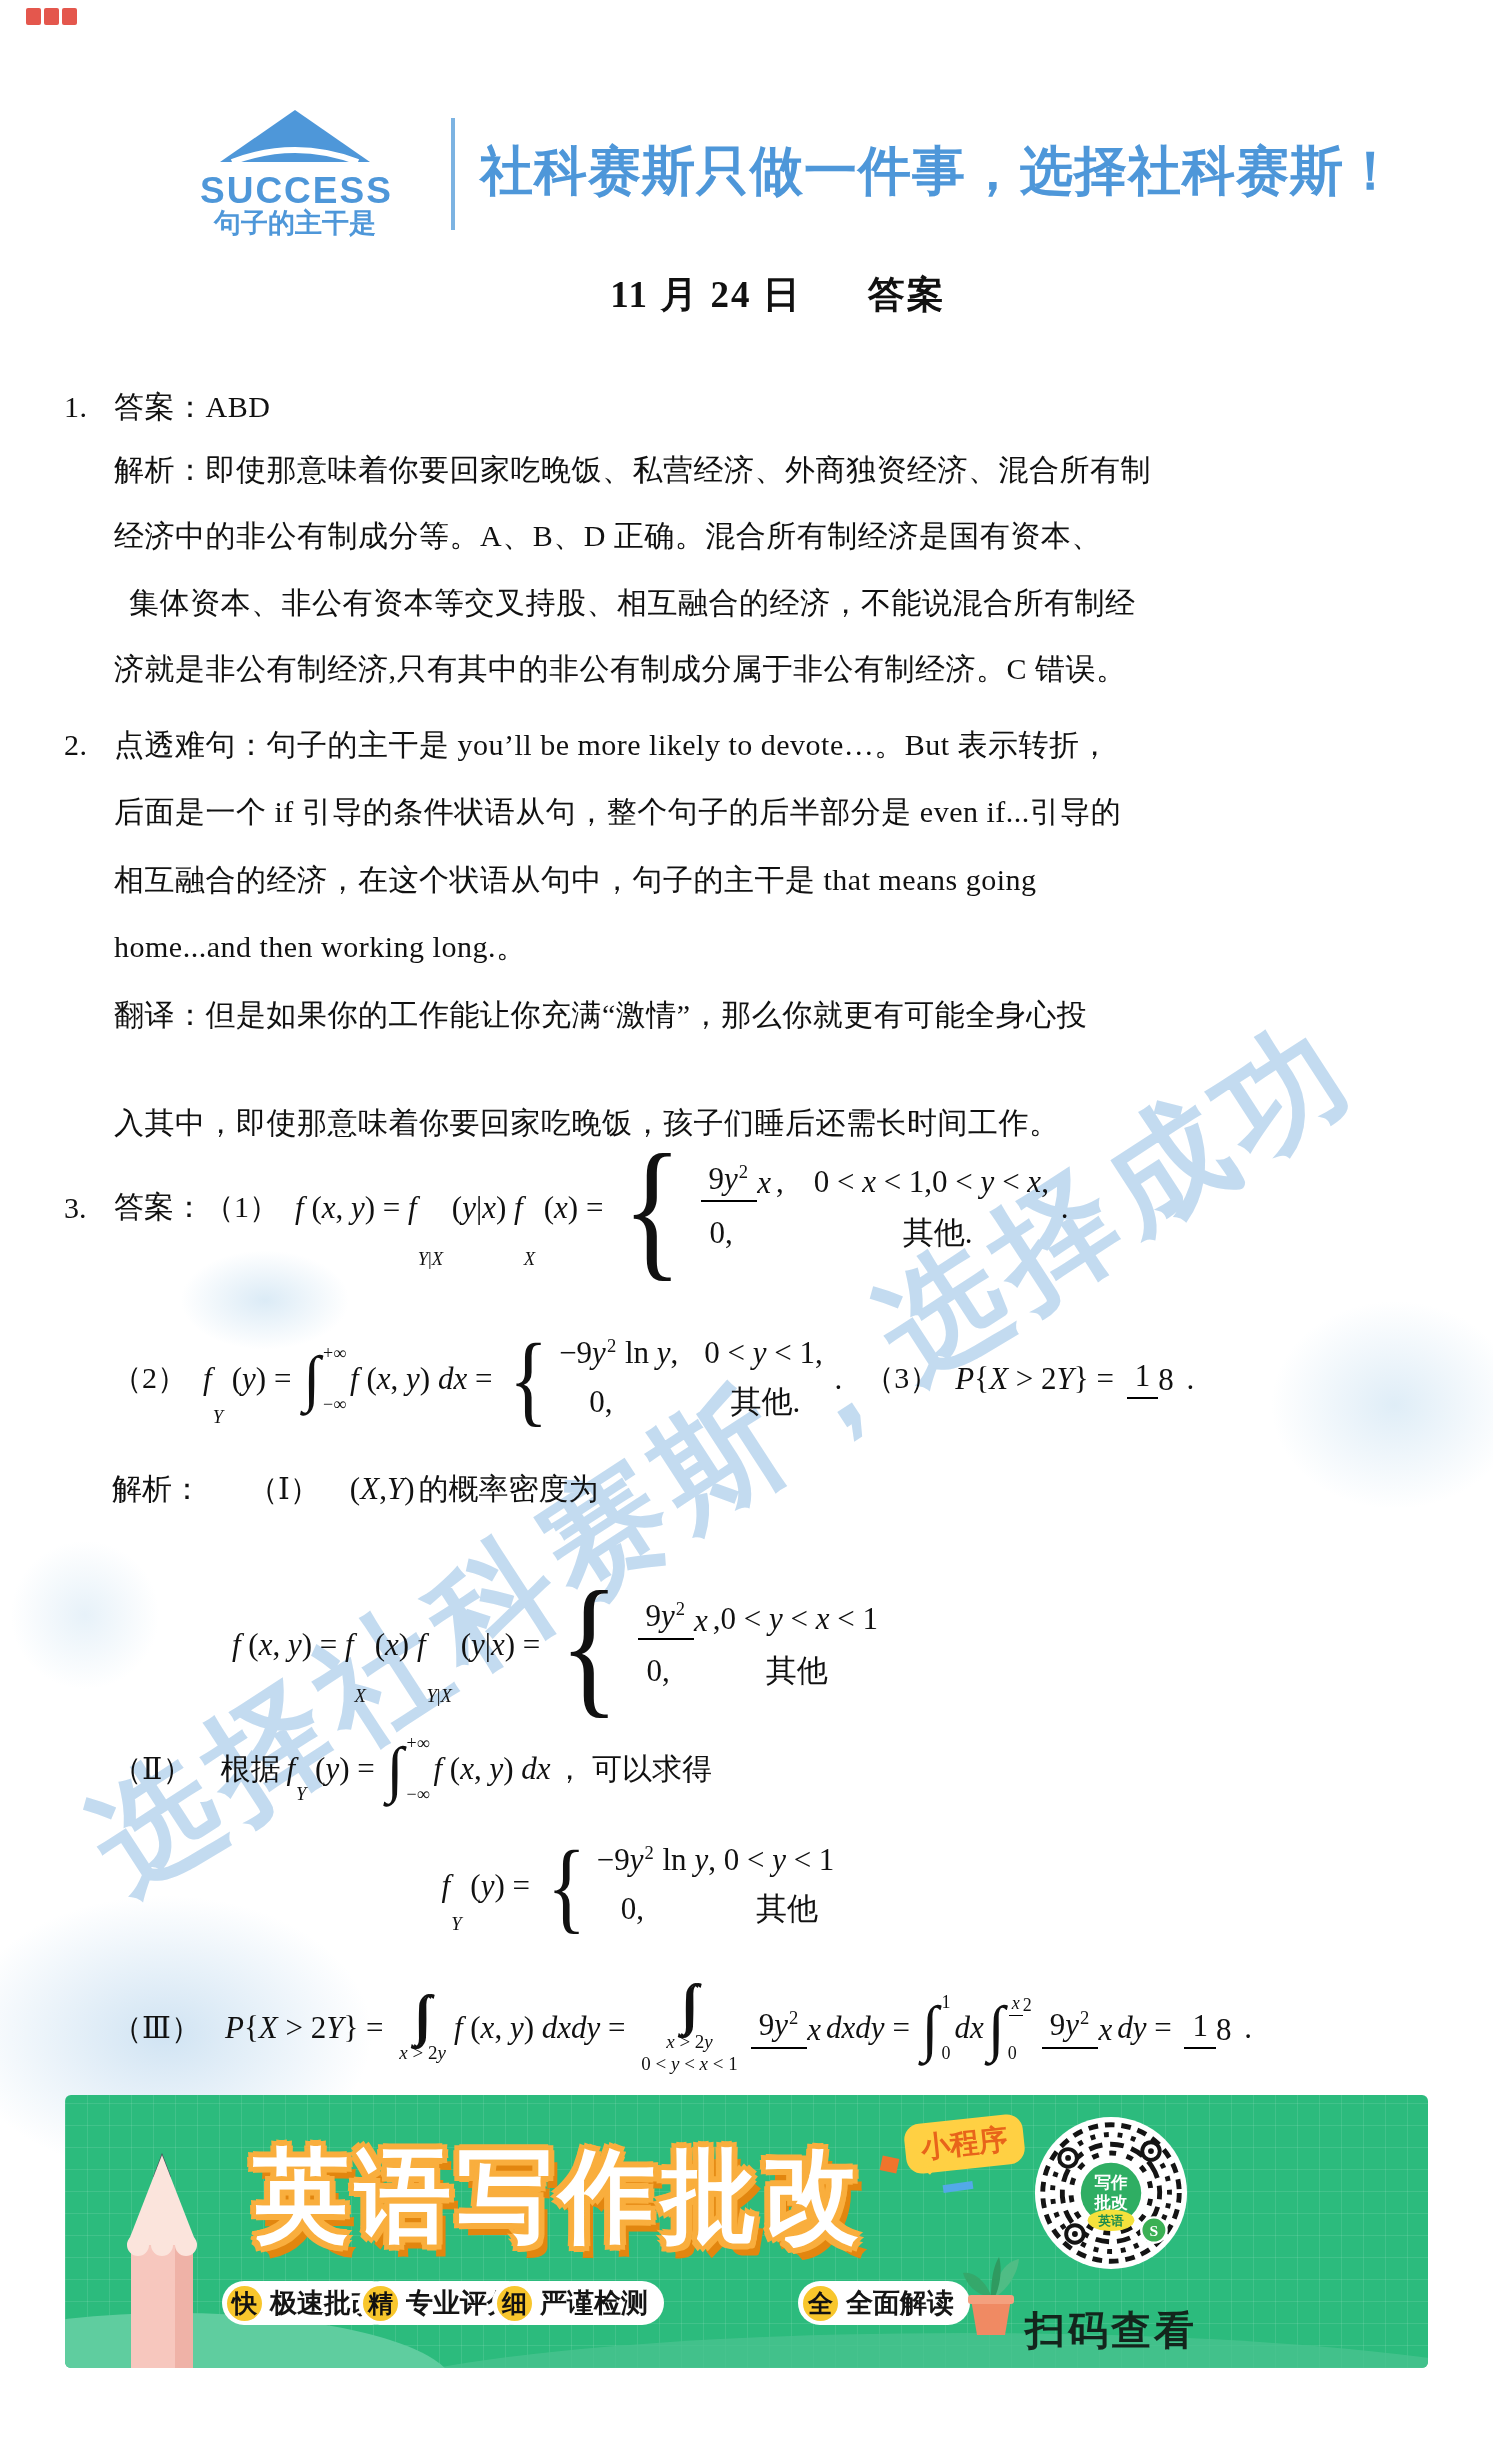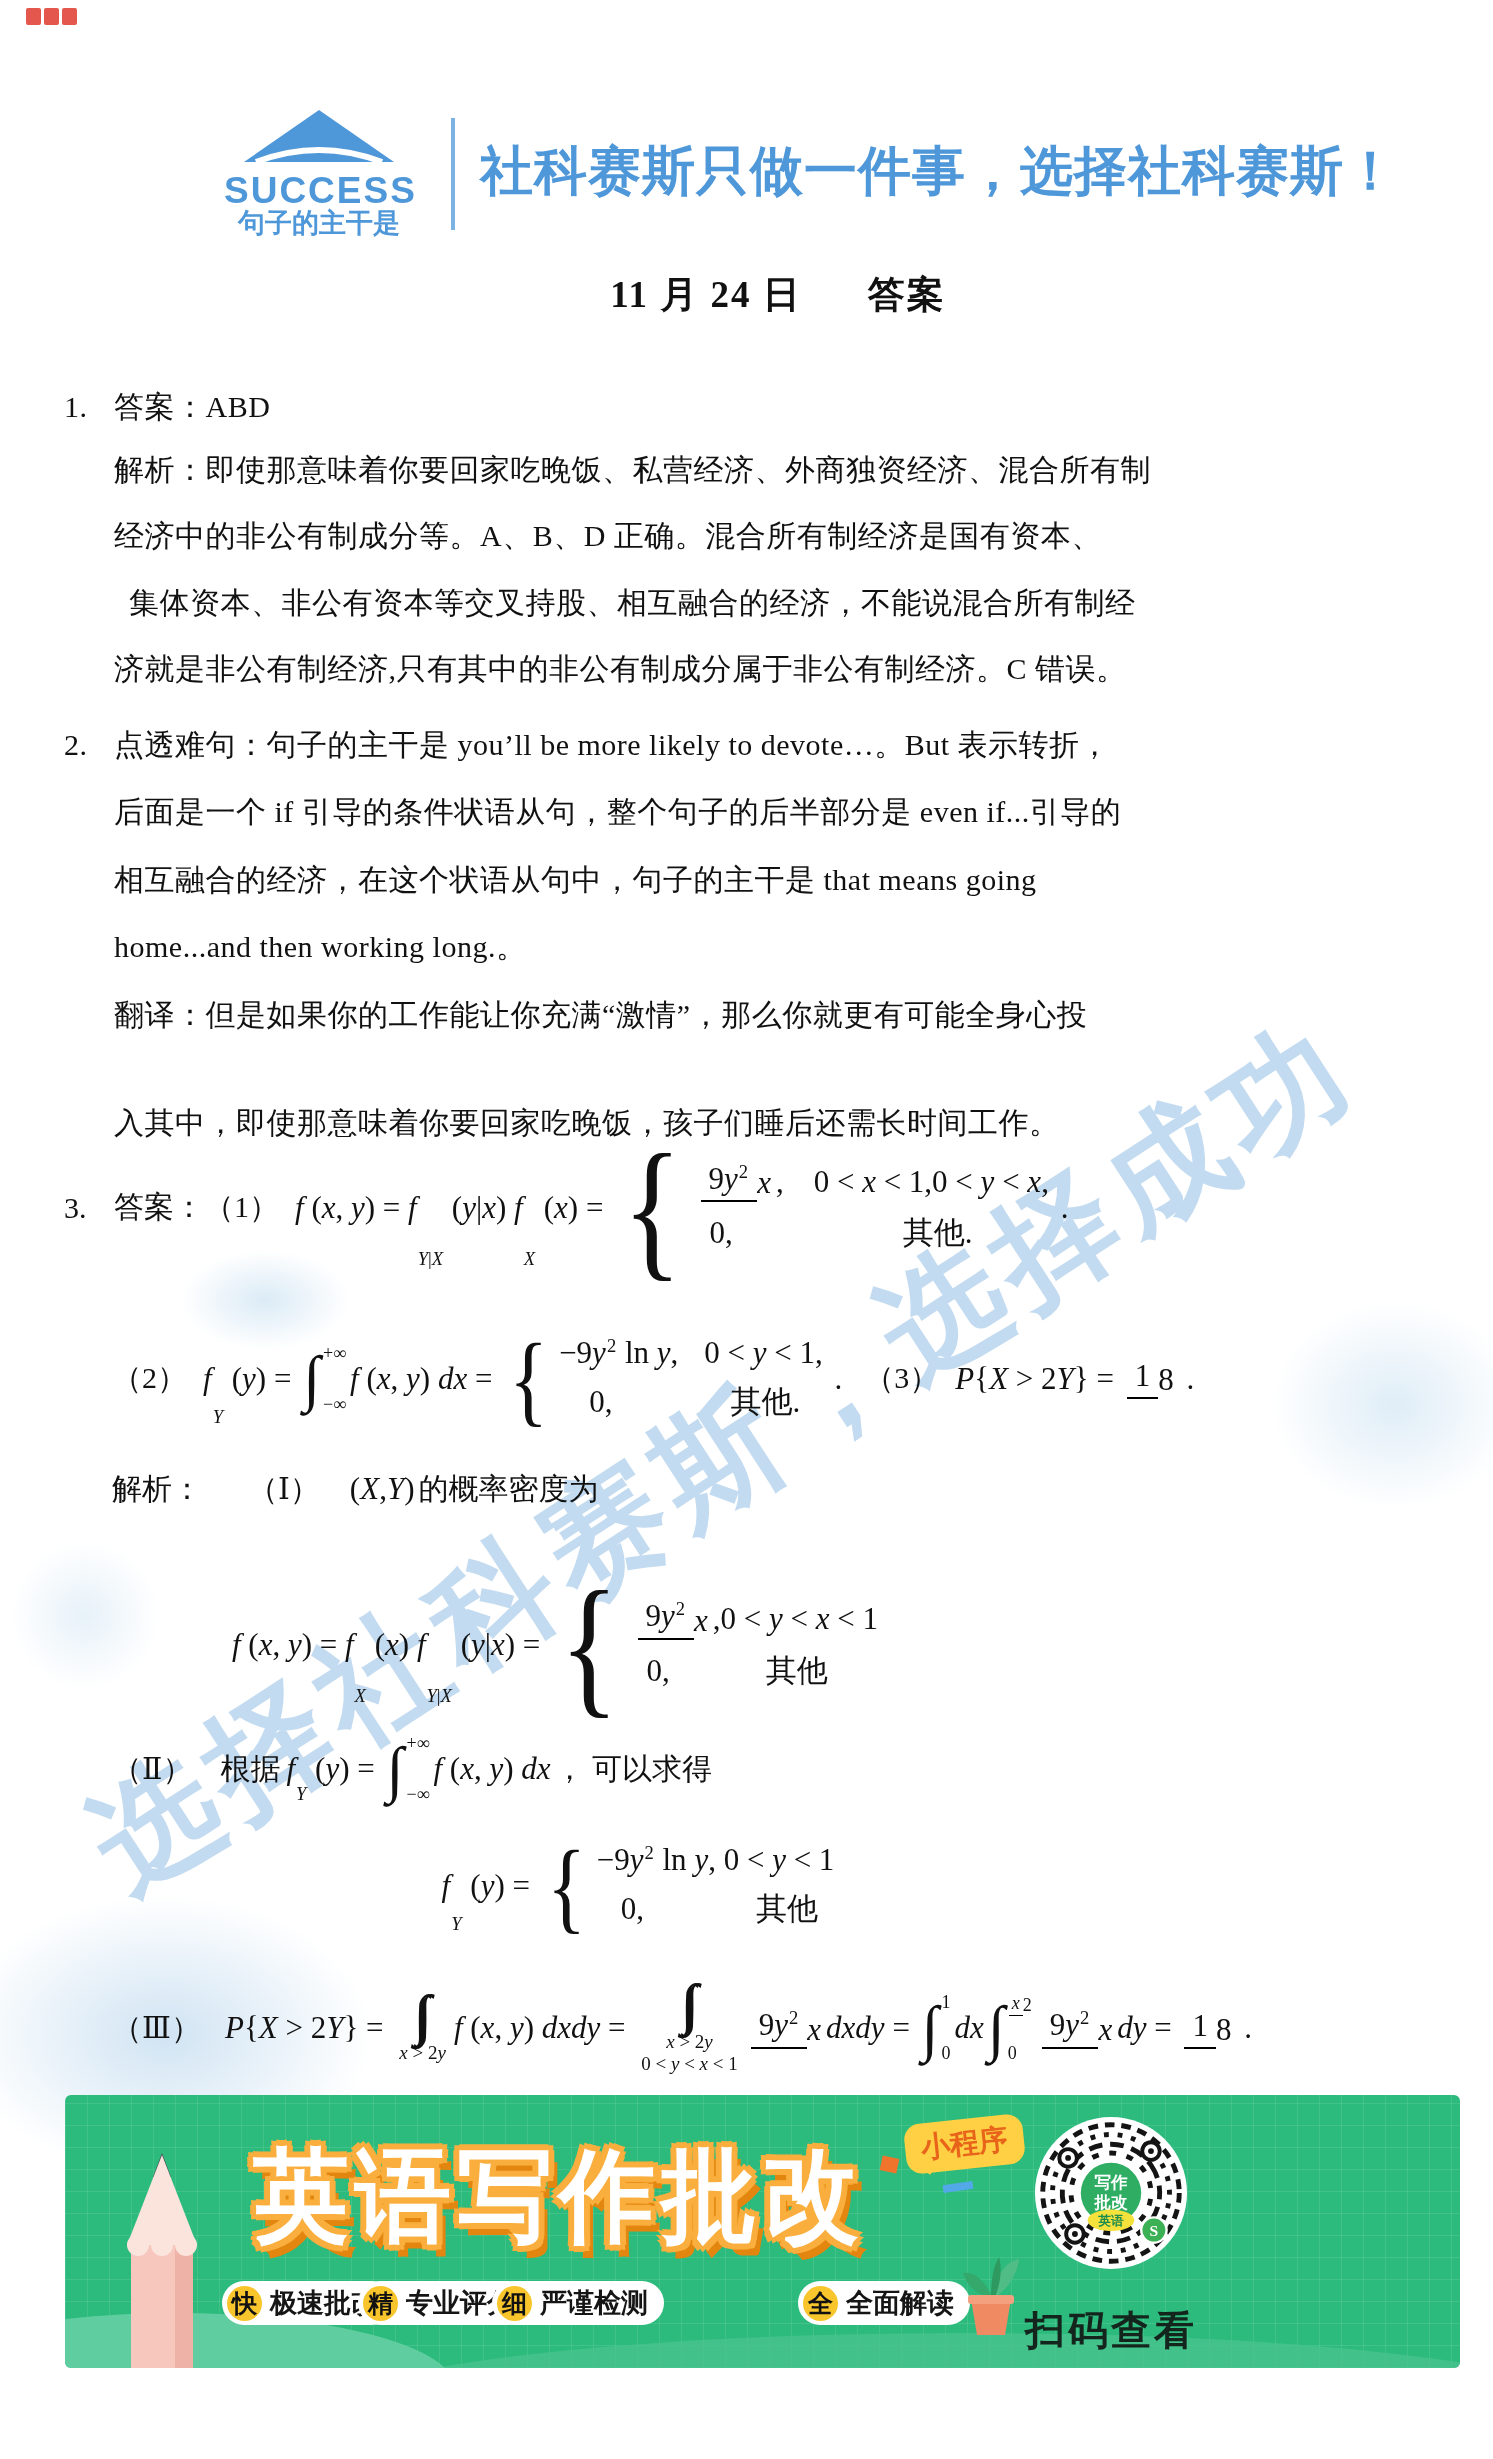--- a/index.html
+++ b/index.html
@@ -5,21 +5,21 @@
   html,body{margin:0;padding:0;}
   body{width:1493px;height:2459px;position:relative;background:#ffffff;overflow:hidden;
        font-family:"Liberation Serif","DejaVu Serif",serif;color:#111;}
   .abs{position:absolute;}
 
   
   .stamp{left:26px;top:5px;width:60px;height:22px;display:flex;gap:3px;align-items:center;}
   .stamp i{display:block;width:15px;height:17px;background:#e03a2f;border-radius:2px;opacity:.85;filter:blur(.6px);}
 
   
-  .logo{left:224px;top:110px;width:190px;text-align:center;}
+  .logo{left:200px;top:110px;width:190px;text-align:center;}
   .logo .brand{font-family:"Liberation Sans","DejaVu Sans",sans-serif;font-weight:bold;font-size:37px;
                letter-spacing:2px;color:#4e97d9;line-height:1.0;margin-top:2px;}
   .logo .brandcn{font-family:"Liberation Sans","DejaVu Sans",sans-serif;font-weight:bold;font-size:27px;
                color:#4e97d9;line-height:1.1;}
   .hdivider{left:451px;top:118px;width:4px;height:112px;background:#7cb3e2;}
   .slogan{left:480px;top:136px;font-family:"Liberation Sans","DejaVu Sans",sans-serif;font-weight:bold;
           font-size:53px;color:#4e97d9;letter-spacing:1px;white-space:nowrap;}
 
   
   .pagetitle{left:0;top:270px;width:1460px;text-align:center;font-size:37px;font-weight:bold;letter-spacing:2px;padding-left:48px;}
@@ -64,21 +64,21 @@
   .limcol .mfrac{margin:0 1px;}
   .munder{display:inline-flex;flex-direction:column;align-items:center;margin:0 8px;}
   .dsym{display:inline-flex;font-size:56px;line-height:.85;}
   .di2{margin-left:-18px;}
   .ulines{font-size:19px;line-height:1.15;text-align:center;margin-top:2px;}
 
   
   .banner{left:65px;top:2095px;width:1363px;height:273px;background:#2cbb7d;border-radius:6px;overflow:hidden;z-index:2;
     background-image:
       repeating-linear-gradient(0deg,rgba(255,255,255,.10) 0 1px,transparent 1px 22px),
-      repeating-linear-gradient(90deg,rgba(255,255,255,.10) 0 1px,transparent 1px 22px); padding-left: 32px;}
+      repeating-linear-gradient(90deg,rgba(255,255,255,.10) 0 1px,transparent 1px 22px);}
   .hill1{position:absolute;left:-170px;top:218px;width:560px;height:150px;background:#5fcd9f;border-radius:50%;}
   .hill2{position:absolute;left:260px;top:238px;width:1280px;height:160px;background:#49c38e;border-radius:50%;opacity:.8;}
   .pencil{position:absolute;left:52px;top:58px;}
   .btitle{position:absolute;left:188px;top:38px;width:680px;font-family:"Liberation Sans","DejaVu Sans",sans-serif;
     font-weight:bold;font-size:96px;letter-spacing:6px;color:#fff;white-space:nowrap;transform:scaleY(1.06);
     text-shadow:-5px -5px 0 #f9ae3d,5px -5px 0 #f9ae3d,-5px 5px 0 #f9ae3d,5px 5px 0 #f9ae3d,
       -6px 0 0 #f9ae3d,6px 0 0 #f9ae3d,0 -6px 0 #f9ae3d,0 6px 0 #f9ae3d,9px 11px 0 #e2860f;}
   .deco-orange{position:absolute;left:816px;top:62px;width:17px;height:15px;background:#f0742c;transform:rotate(12deg);}
   .deco-blue{position:absolute;left:878px;top:88px;width:30px;height:8px;background:#53a9e8;transform:rotate(-8deg);}
   .minitag{position:absolute;left:840px;top:24px;background:#ffd043;border-radius:16px;padding:5px 16px;

